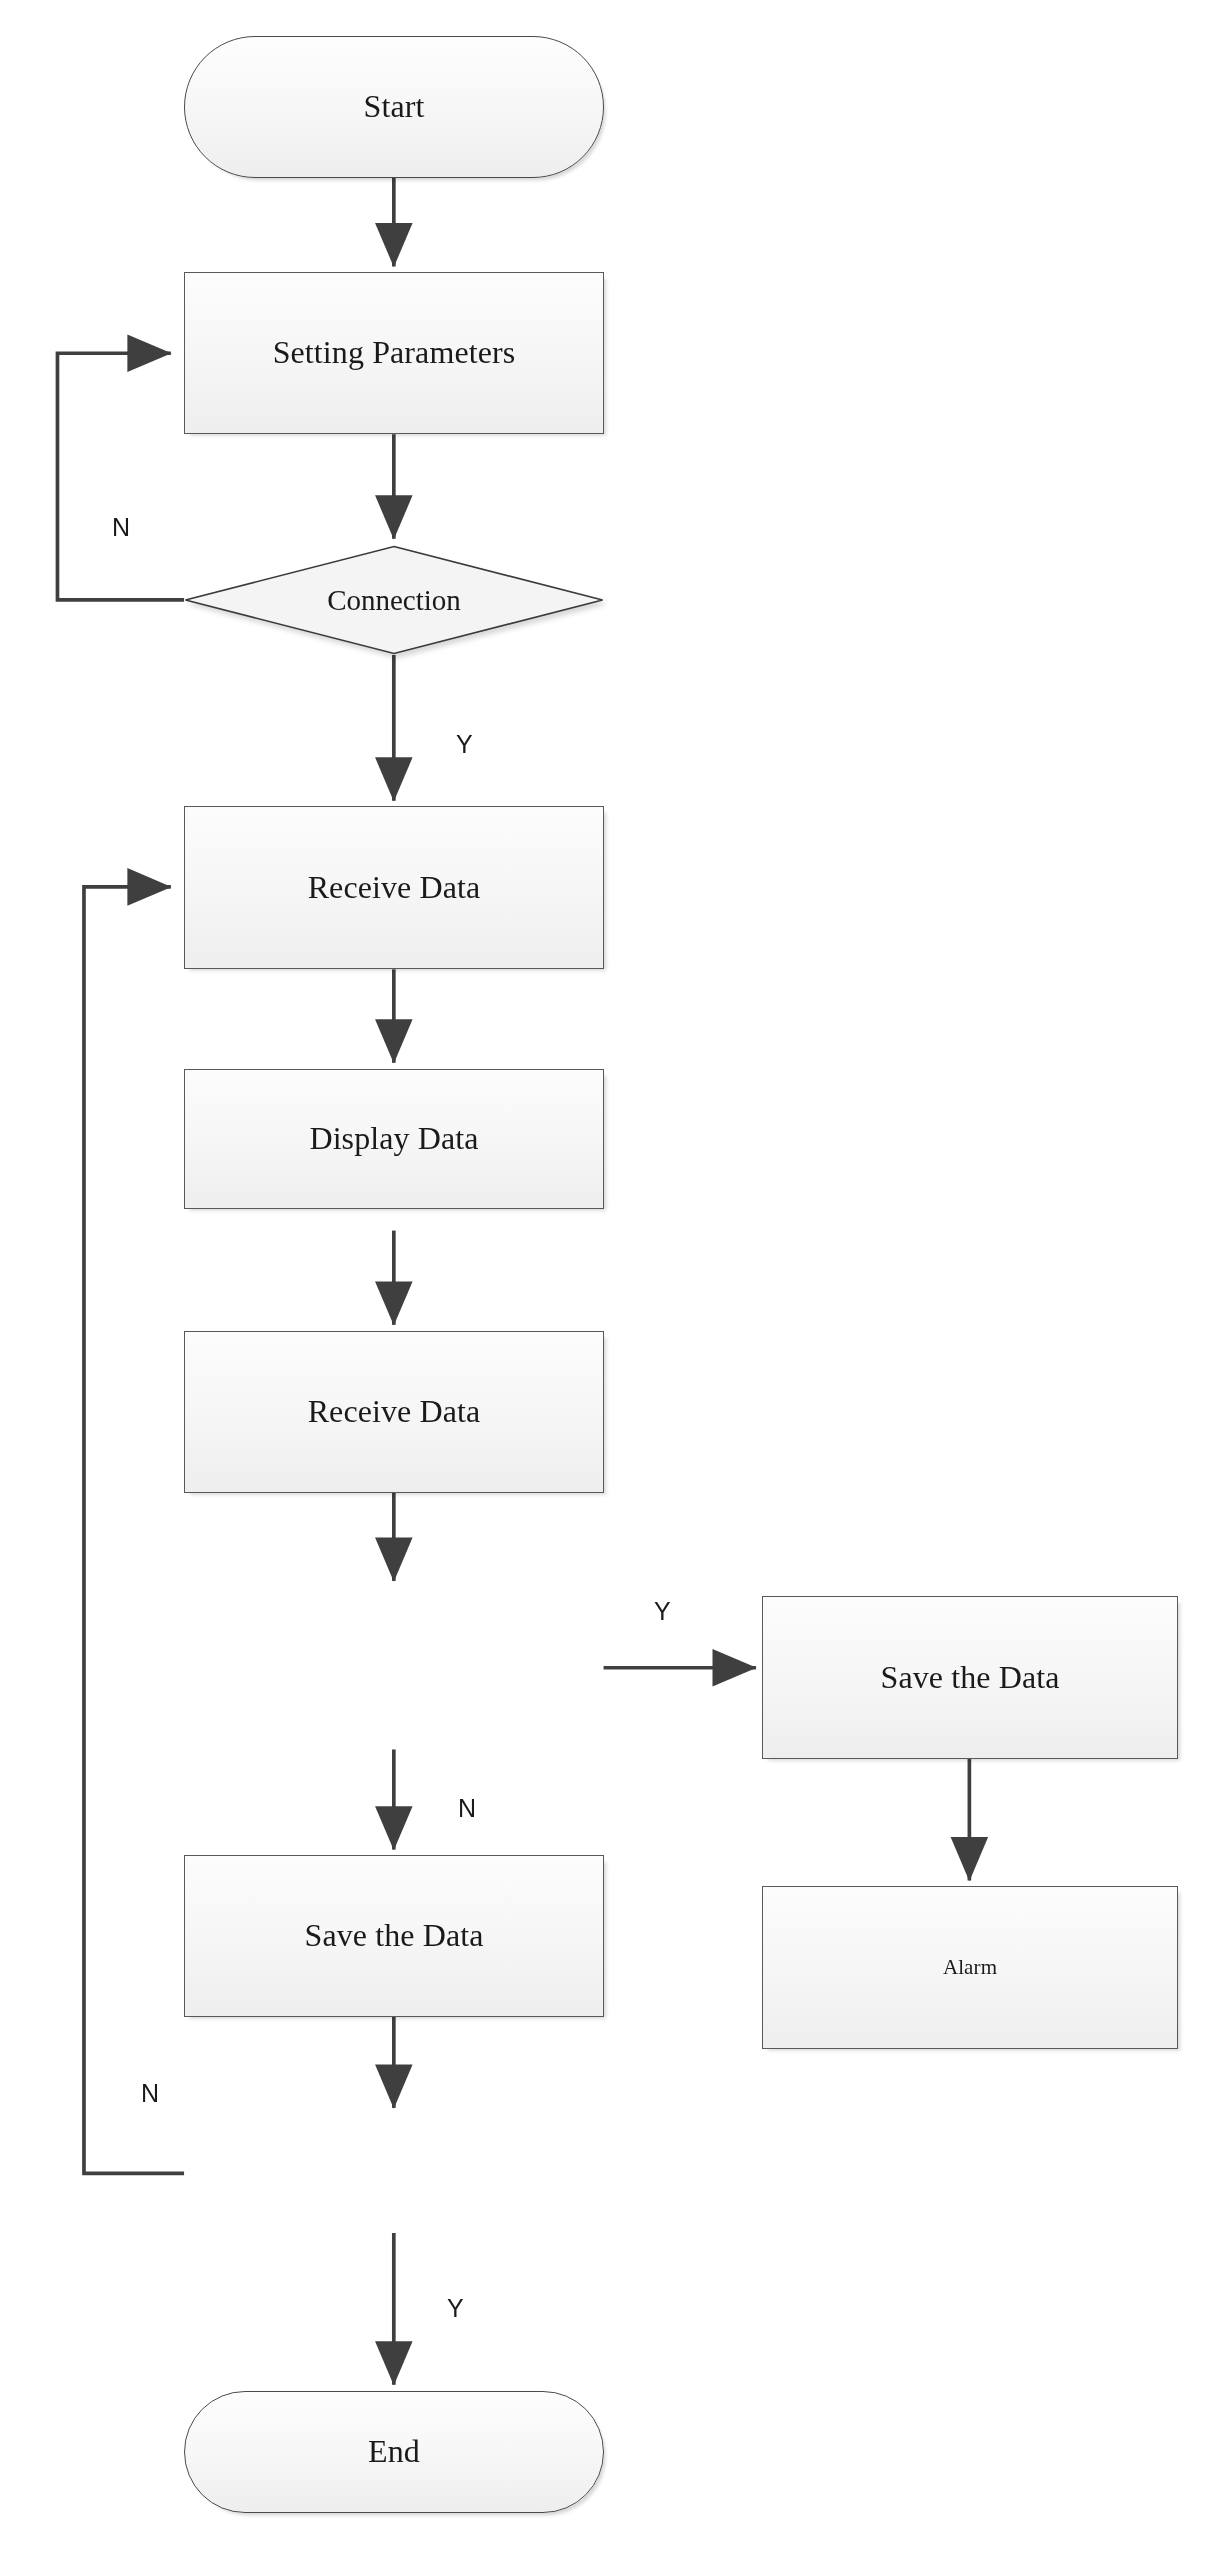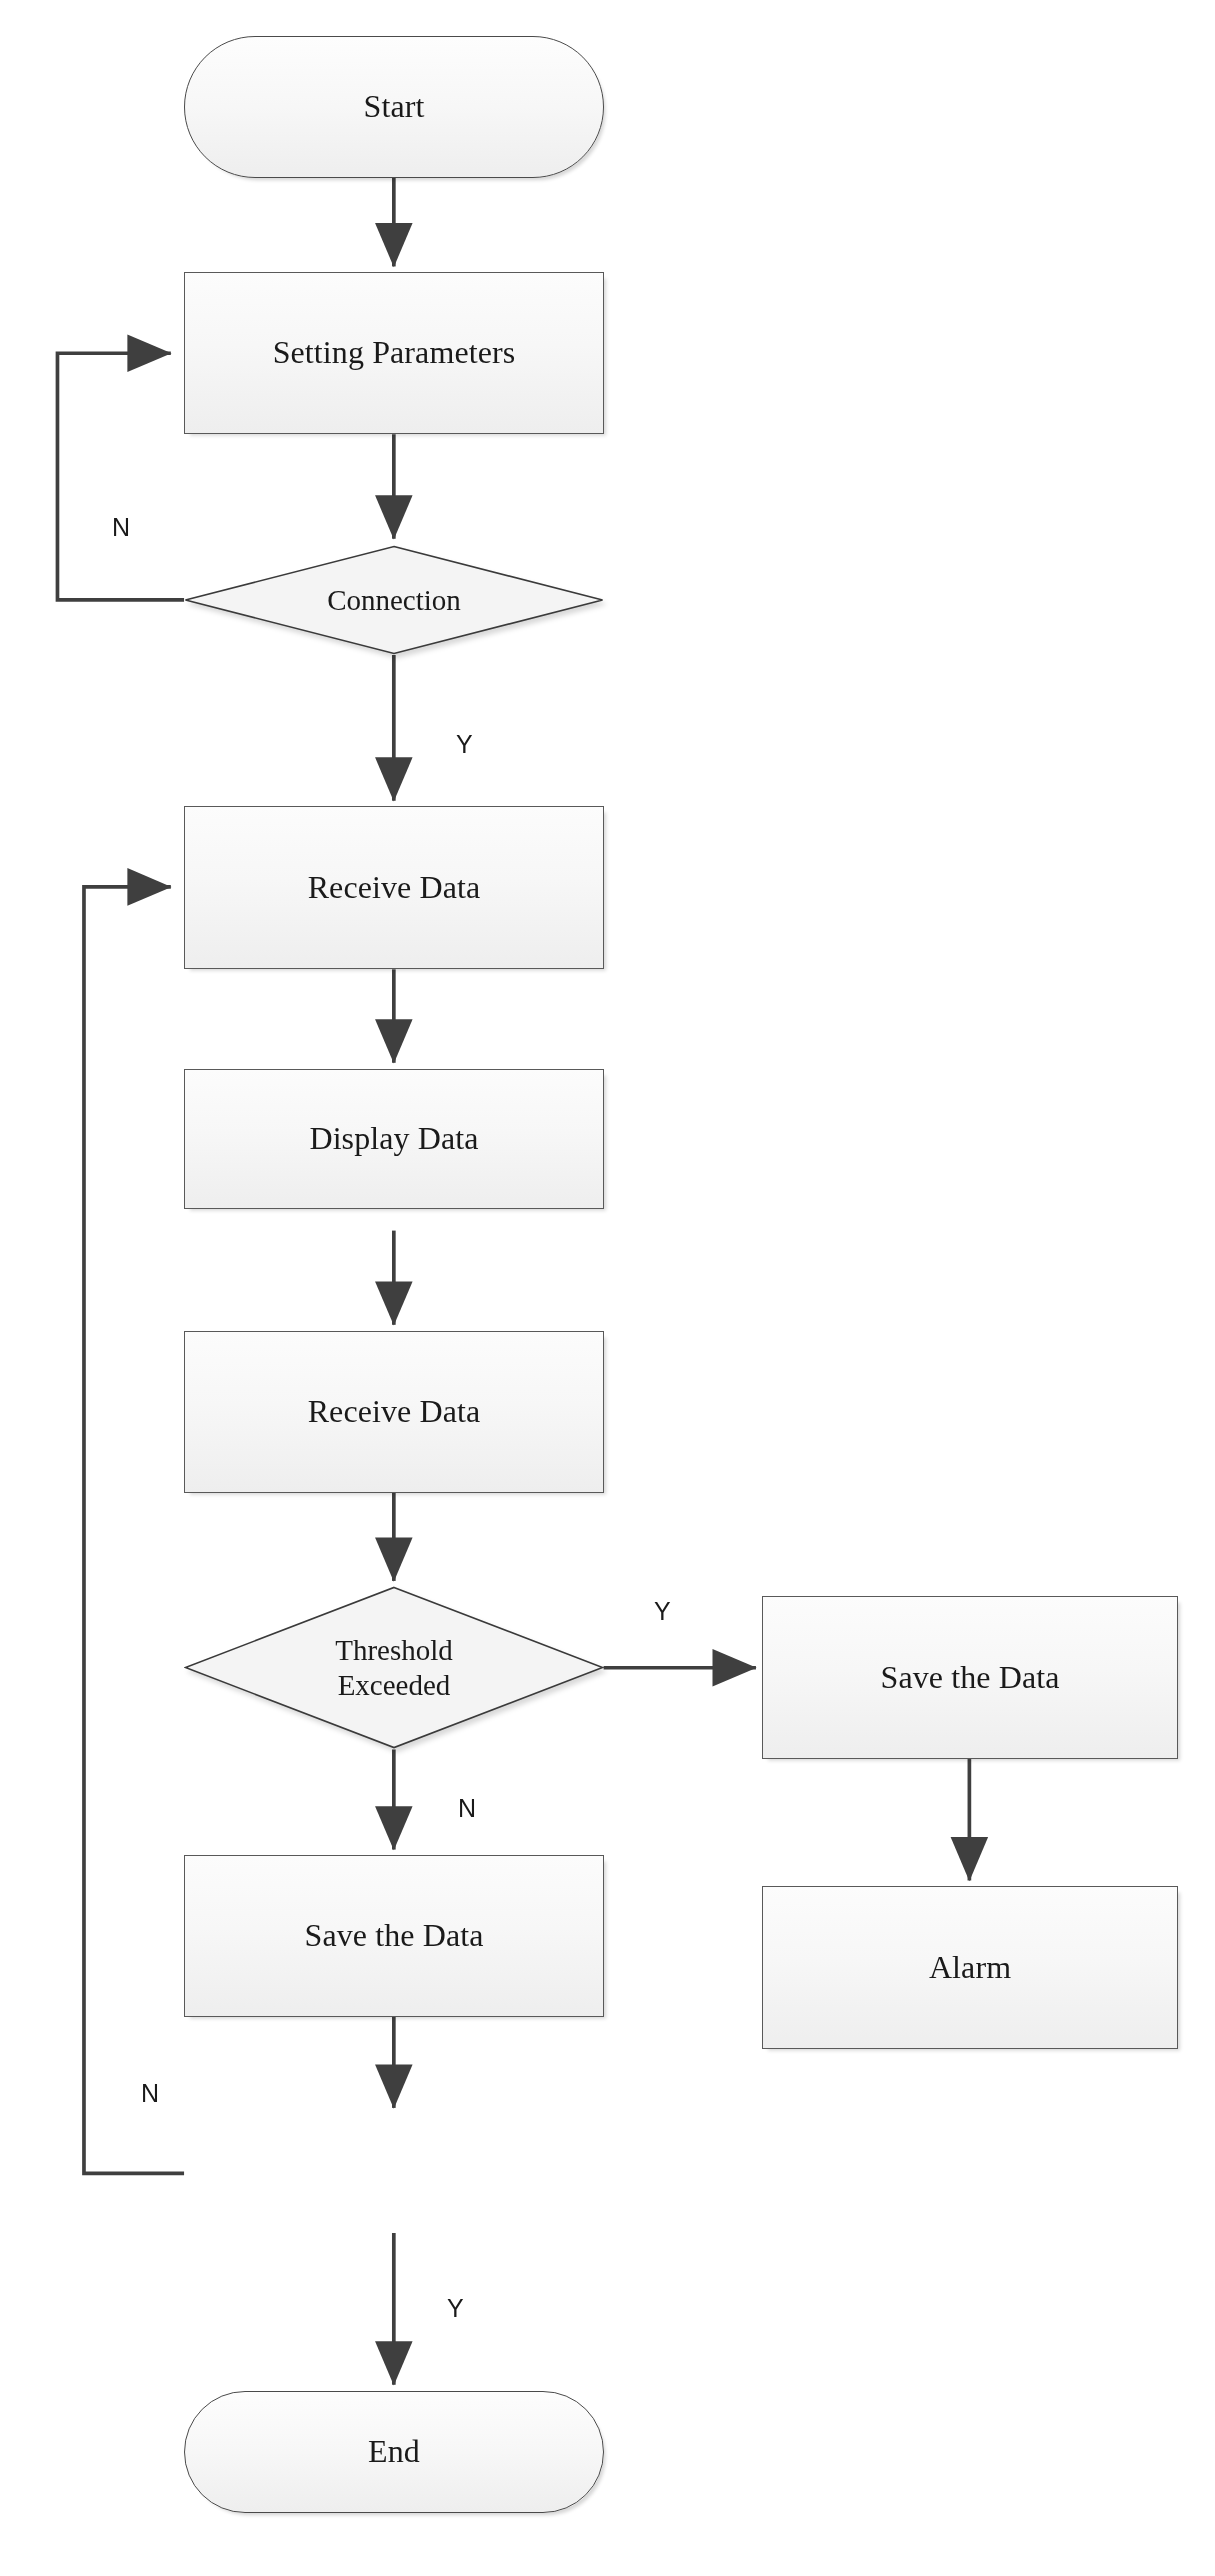--- a/index.html
+++ b/index.html
@@ -130,42 +130,35 @@
   </div>
 
   <div class="node proc" style="left:184px;top:1069px;width:420px;height:140px;font-size:32px;">
     <span class="node-label">Display Data</span>
   </div>
 
   <div class="node proc" style="left:184px;top:1331px;width:420px;height:162px;font-size:32px;">
     <span class="node-label">Receive Data</span>
   </div>
 
-  <div class="dec" style="left:184px;top:1586px;width:420px;height:163px;">
-    <svg class="dia" viewBox="0 0 570 222" preserveAspectRatio="none">
-      <polygon points="285,2 568,111 285,220 2,111"></polygon>
-    </svg>
-    <div class="dec-text" style="font-size:29px;">Threshold
-Exceeded</div>
-  </div>
 
   <div class="node proc" style="left:184px;top:1855px;width:420px;height:162px;font-size:32px;">
     <span class="node-label">Save the Data</span>
   </div>
 
 
   <div class="node term" style="left:184px;top:2391px;width:420px;height:122px;font-size:32px;">
     <span class="node-label">End</span>
   </div>
 
   <div class="node proc" style="left:762px;top:1596px;width:416px;height:163px;font-size:32px;">
     <span class="node-label">Save the Data</span>
   </div>
 
-  <div class="node proc" style="left:762px;top:1886px;width:416px;height:163px;font-size:32px;">
+  <div class="node proc" style="left:762px;top:1886px;width:416px;height:163px;font-size:21px;">
     <span class="node-label">Alarm</span>
   </div>
 
   <div class="branch" style="left:112px;top:515px;">N</div>
 
   <div class="branch" style="left:456px;top:732px;">Y</div>
 
   <div class="branch" style="left:654px;top:1599px;">Y</div>
 
   <div class="branch" style="left:458px;top:1796px;">N</div>

